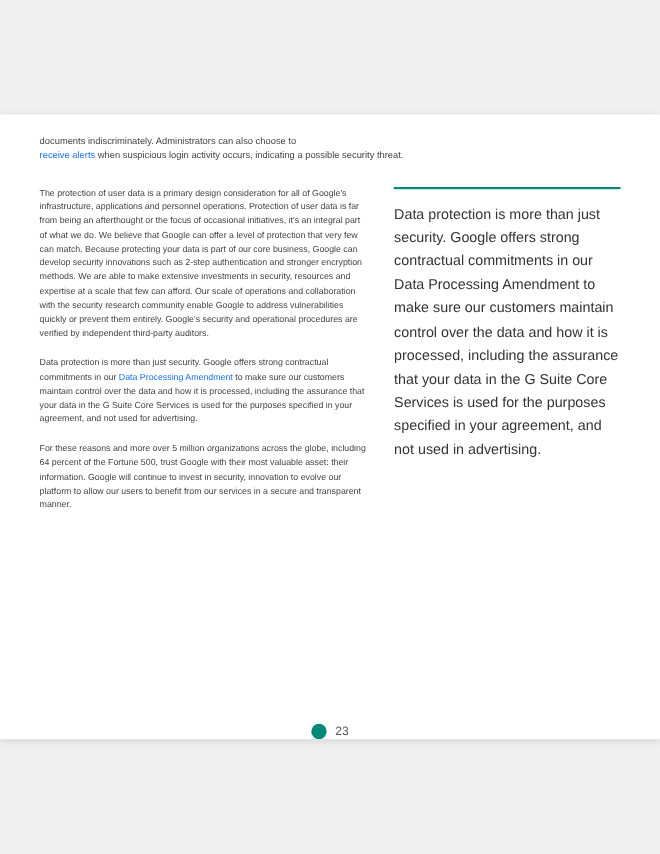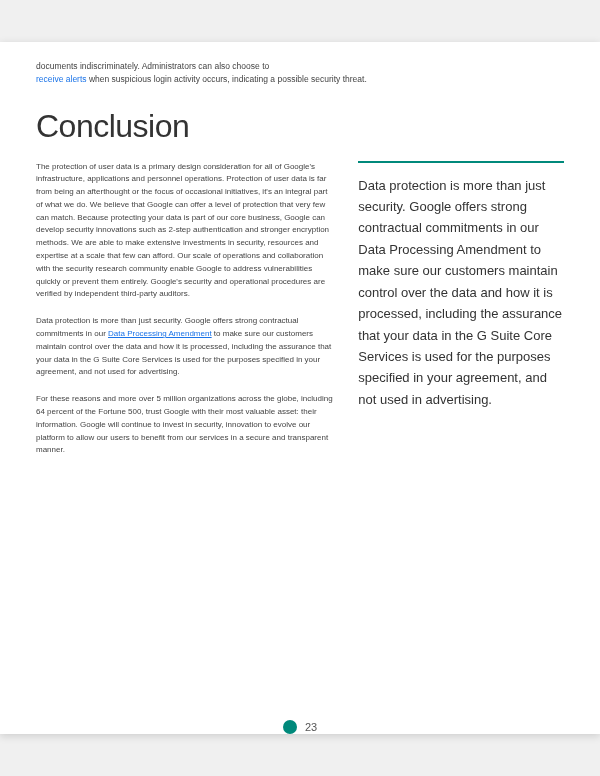--- a/index.html
+++ b/index.html
@@ -12,21 +12,21 @@
       background: #f0f0f0;
       display: flex;
       justify-content: center;
       align-items: center;
       min-height: 100vh;
       font-family: Arial, sans-serif;
     }
 
     .page {
       width: 600px;
-      height: 692px;
+      height: 568px;
       background: #ffffff;
       position: relative;
       overflow: hidden;
       box-shadow: 0 2px 8px rgba(0,0,0,0.15);
     }
 
     .content-area {
       padding: 18px 36px 40px 36px;
       position: relative;
     }
@@ -67,21 +67,20 @@
 
     .body-text {
       font-size: 8px;
       color: #444;
       line-height: 1.6;
       margin-bottom: 14px;
     }
 
     .body-text a {
       color: #1a73e8;
-      text-decoration: underline;
     }
 
     .sidebar-text {
       font-size: 13px;
       color: #333;
       line-height: 1.65;
       font-weight: 400;
     }
 
     .footer {
@@ -116,21 +115,20 @@
 <div class="page">
   <div class="content-area">
 
     <div class="top-text">
       <span>documents indiscriminately. Administrators can also choose to</span>
       <br>
       <a>receive alerts</a>
       <span>when suspicious login activity occurs, indicating a possible security threat.</span>
     </div>
 
-    <h1 class="conclusion-heading">Conclusion</h1>
 
     <div class="main-columns">
 
       <div class="left-column">
         <p class="body-text">The protection of user data is a primary design consideration for all of Google's infrastructure, applications and personnel operations. Protection of user data is far from being an afterthought or the focus of occasional initiatives, it's an integral part of what we do. We believe that Google can offer a level of protection that very few can match. Because protecting your data is part of our core business, Google can develop security innovations such as 2-step authentication and stronger encryption methods. We are able to make extensive investments in security, resources and expertise at a scale that few can afford. Our scale of operations and collaboration with the security research community enable Google to address vulnerabilities quickly or prevent them entirely. Google's security and operational procedures are verified by independent third-party auditors.</p>
 
         <p class="body-text">Data protection is more than just security. Google offers strong contractual commitments in our <a>Data Processing Amendment</a> to make sure our customers maintain control over the data and how it is processed, including the assurance that your data in the G Suite Core Services is used for the purposes specified in your agreement, and not used for advertising.</p>
 
         <p class="body-text">For these reasons and more over 5 million organizations across the globe, including 64 percent of the Fortune 500, trust Google with their most valuable asset: their information. Google will continue to invest in security, innovation to evolve our platform to allow our users to benefit from our services in a secure and transparent manner.</p>
       </div>

